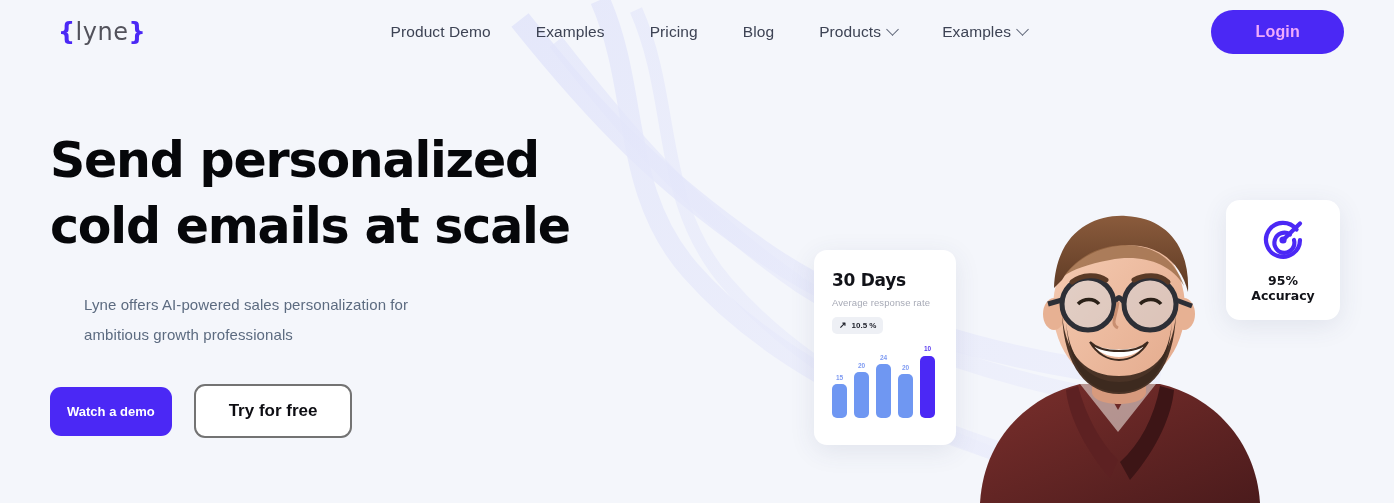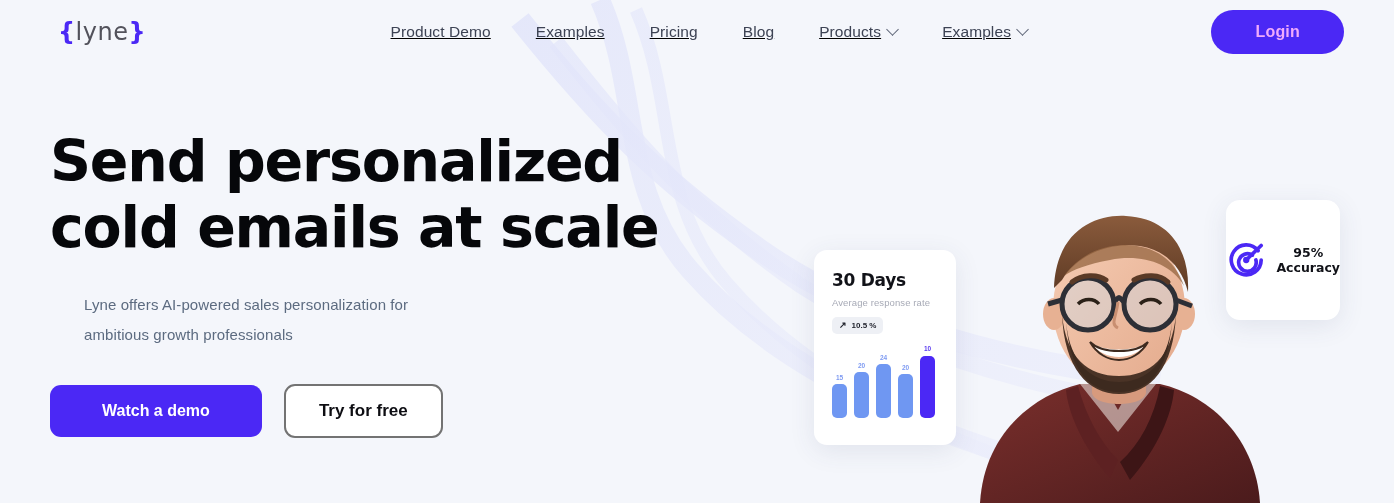--- a/index.html
+++ b/index.html
@@ -47,21 +47,20 @@
   }
   .logo .brace { color: #4b28f5; font-weight: 700; }
   .logo .word  { color: #52525b; font-weight: 400; }
 
   .nav-links {
     display: flex;
     align-items: flex-end;
     gap: 45px;
     margin: 0 auto;
     padding-left: 60px;
-    text-decoration: underline;
   }
 
   .nav-item {
     display: flex;
     align-items: center;
     gap: 7px;
     font-size: 15.5px;
     color: #3d4354;
     white-space: nowrap;
     cursor: pointer;
@@ -95,21 +94,21 @@
   .hero-left {
     position: absolute;
     left: 50px;
     top: 128px;
     z-index: 4;
     width: 640px;
   }
 
   .hero-title {
     font-family: "DejaVu Sans", sans-serif;
-    font-size: 57px;
+    font-size: 49px;
     line-height: 66px;
     font-weight: 700;
     color: #06070a;
     letter-spacing: -1.2px;
     white-space: pre-line;
   }
 
   .hero-sub {
     margin-top: 30px;
     font-size: 15px;
@@ -126,23 +125,23 @@
     align-items: center;
     gap: 22px;
   }
 
   .btn-primary {
     background: #4b28f5;
     color: #fff;
     border: none;
     border-radius: 11px;
     font-family: "Liberation Sans", sans-serif;
-    font-size: 16px;
+    font-size: 13px;
     font-weight: 600;
-    padding: 17px 52px;
+    padding: 17px 17px;
     cursor: pointer;
     white-space: nowrap;
   }
 
   .btn-outline {
     background: #ffffff;
     color: #0d0d12;
     border: 2px solid #737373;
     border-radius: 11px;
     font-family: "Liberation Sans", sans-serif;
@@ -236,21 +235,21 @@
   .accuracy-card {
     position: absolute;
     left: 1226px;
     top: 200px;
     width: 114px;
     height: 120px;
     background: #ffffff;
     border-radius: 14px;
     box-shadow: 0 6px 26px rgba(55, 65, 110, 0.10);
     display: flex;
-    flex-direction: row;
+    flex-direction: column;
     align-items: center;
     justify-content: center;
     gap: 10px;
     z-index: 6;
   }
 
   .accuracy-text {
     font-family: "DejaVu Sans", sans-serif;
     font-size: 12.5px;
     font-weight: 700;

